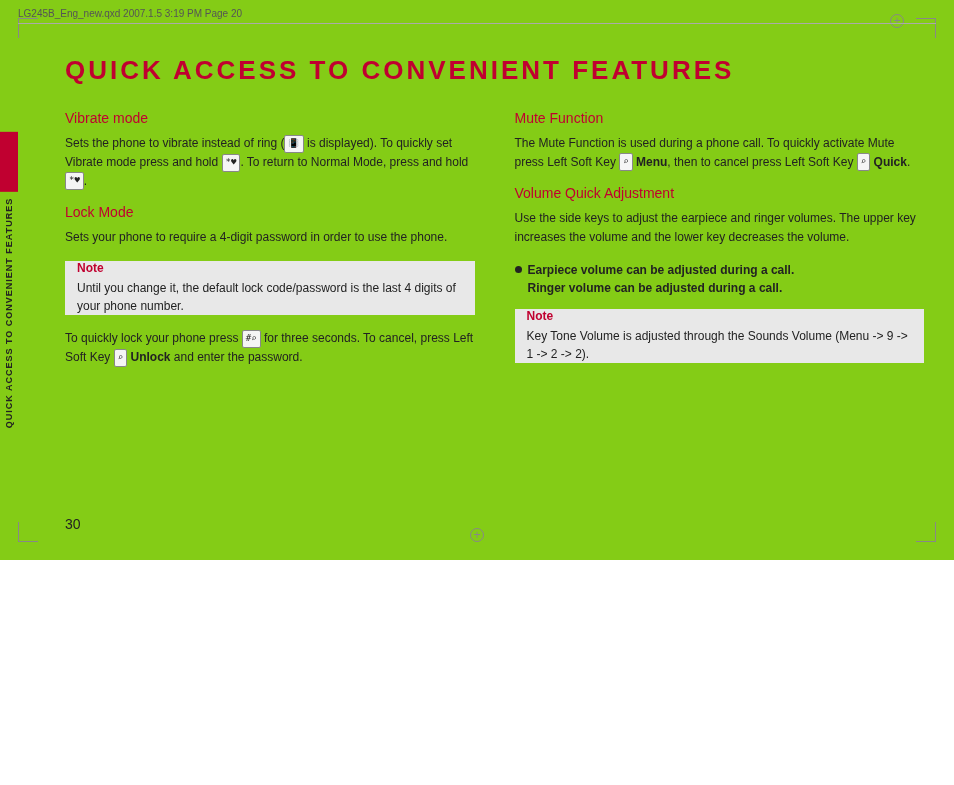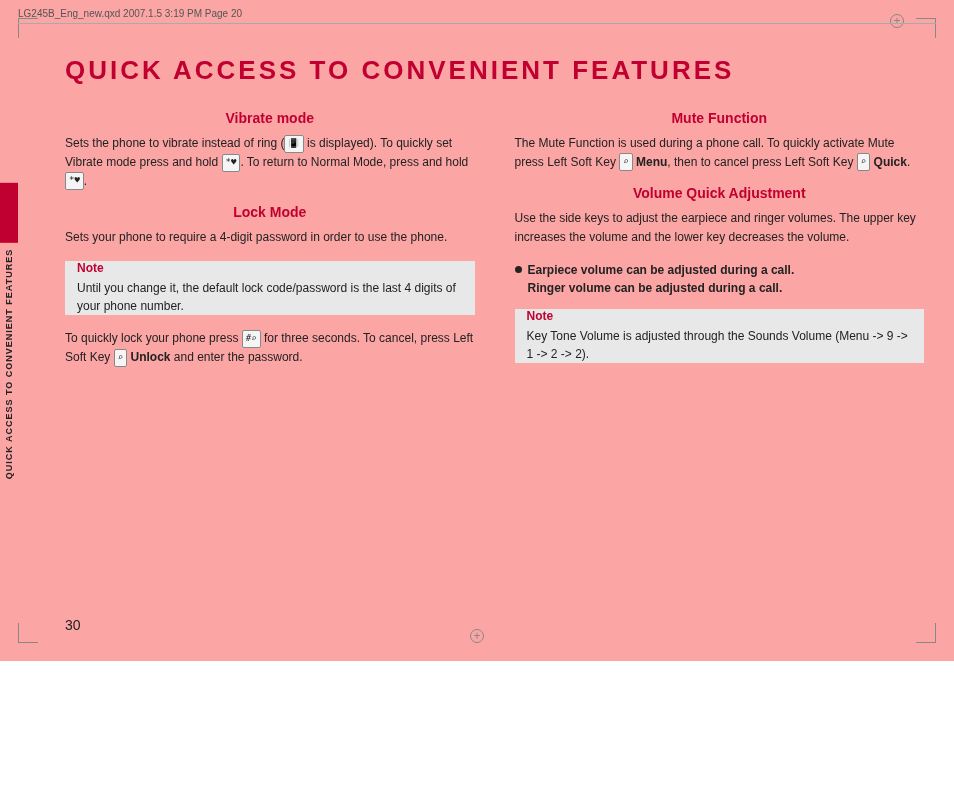--- a/index.html
+++ b/index.html
@@ -10,22 +10,22 @@
       font-size: 13px;
       color: #222;
       width: 954px;
       height: 785px;
       overflow: hidden;
       position: relative;
     }
 
     .page-outer {
       width: 954px;
-      height: 661px;
-      background: #fca5a5;
+      height: 560px;
+      background: #84cc16;
       position: relative;
       display: flex;
       flex-direction: column;
     }
 
     
     .header-bar {
       position: absolute;
       top: 8px;
       left: 18px;
@@ -142,24 +142,23 @@
       flex: 1;
     }
 
     .col-right {
       flex: 1;
     }
 
     
     .section-heading {
       font-size: 14px;
-      font-weight: bold;
+      font-weight: normal;
       color: #c00030;
       margin-bottom: 8px;
-      text-align: center;
     }
 
     .section-body {
       font-size: 12px;
       line-height: 1.55;
       color: #222;
       margin-bottom: 14px;
     }
 
     

